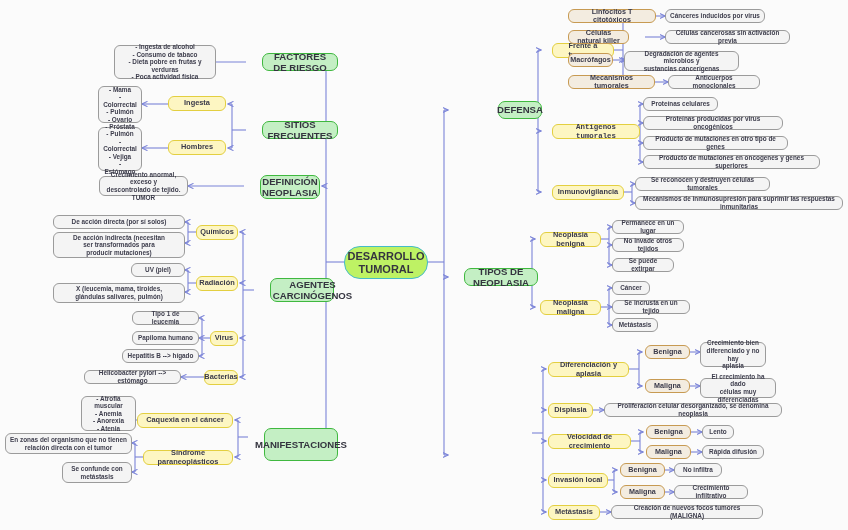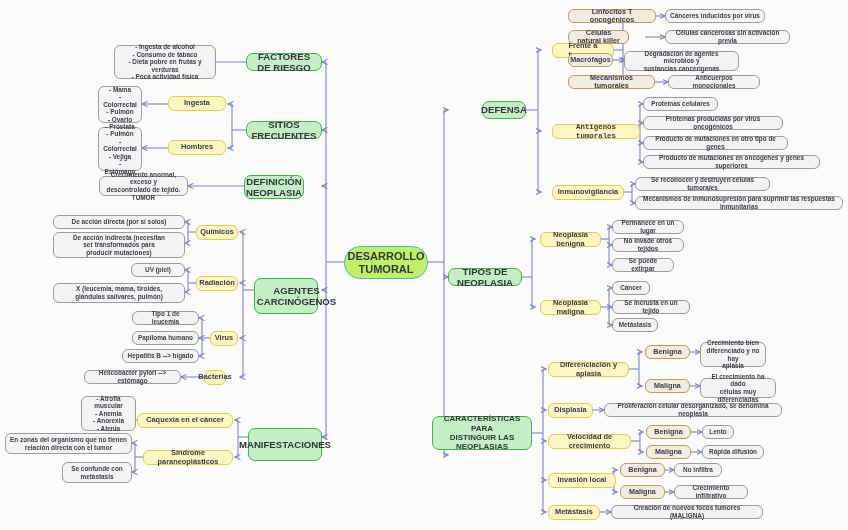--- a/index.html
+++ b/index.html
@@ -34,20 +34,21 @@
     font-size:11px;
     border-radius:16px;
   }
   .n-green{
     background:#c4efc4;
     border:1.4px solid #3fb83f;
     color:#34343f;
     font-weight:bold;
     font-size:9.6px;
     border-radius:7px;
+    margin-left:16px;
   }
   .n-yellow{
     background:#fdf6c2;
     border:1.4px solid #e3cf40;
     color:#3a3a4a;
     font-weight:bold;
     font-size:7.4px;
     border-radius:6px;
   }
   .n-tan{
@@ -249,61 +250,61 @@
 - Pulmón
 - Colorrectal
 - Vejiga
 - Estómago</div>
 
   <div class="node n-green multiline" style="left:244px;top:175px;width:60px;height:24px;">DEFINICIÓN
 NEOPLASIA</div>
   <div class="node n-gray multiline" style="left:99px;top:176px;width:89px;height:20px;font-size:6.4px;">Crecimiento anormal, exceso y
 descontrolado de tejido. TUMOR</div>
 
-  <div class="node n-green multiline" style="left:254px;top:278px;width:64px;height:36px;padding-left:25px;">AGENTES
+  <div class="node n-green multiline" style="left:254px;top:278px;width:64px;height:24px;padding-left:25px;">AGENTES
 CARCINÓGENOS</div>
 
   <div class="node n-yellow" style="left:196px;top:225px;width:42px;height:15px;">Químicos</div>
   <div class="node n-gray" style="left:53px;top:215px;width:132px;height:14px;font-size:6.4px;">De acción directa (por sí solos)</div>
   <div class="node n-gray multiline" style="left:53px;top:232px;width:132px;height:26px;font-size:6.4px;">De acción indirecta (necesitan
 ser transformados para
 producir mutaciones)</div>
 
   <div class="node n-yellow" style="left:196px;top:276px;width:42px;height:15px;">Radiación</div>
   <div class="node n-gray" style="left:131px;top:263px;width:54px;height:14px;font-size:6.4px;">UV (piel)</div>
   <div class="node n-gray multiline" style="left:53px;top:283px;width:132px;height:20px;font-size:6.4px;">X (leucemia, mama, tiroides,
 glándulas salivares, pulmón)</div>
 
   <div class="node n-yellow" style="left:210px;top:331px;width:28px;height:15px;text-align:right;">Virus</div>
   <div class="node n-gray" style="left:132px;top:311px;width:67px;height:14px;font-size:6.4px;">Tipo 1 de leucemia</div>
   <div class="node n-gray" style="left:132px;top:331px;width:67px;height:14px;font-size:6.4px;">Papiloma humano</div>
   <div class="node n-gray" style="left:122px;top:349px;width:77px;height:14px;font-size:6.4px;">Hepatitis B --&gt; hígado</div>
 
-  <div class="node n-yellow" style="left:204px;top:370px;width:22px;height:15px;">Bacterias</div>
+  <div class="node n-yellow" style="left:204px;top:370px;width:34px;height:15px;">Bacterias</div>
   <div class="node n-gray" style="left:84px;top:370px;width:97px;height:14px;font-size:6.4px;">Helicobacter pylori --&gt; estómago</div>
 
   <div class="node n-green" style="left:248px;top:428px;width:74px;height:33px;">MANIFESTACIONES</div>
 
   <div class="node n-yellow" style="left:137px;top:413px;width:96px;height:15px;">Caquexia en el cáncer</div>
   <div class="node n-gray multiline" style="left:81px;top:396px;width:55px;height:35px;font-size:6.4px;">- Atrofia muscular
 - Anemia
 - Anorexia
 - Atenia</div>
 
   <div class="node n-yellow" style="left:143px;top:450px;width:90px;height:15px;">Síndrome paraneoplásticos</div>
   <div class="node n-gray multiline" style="left:5px;top:433px;width:127px;height:21px;font-size:6.4px;">En zonas del organismo que no tienen
 relación directa con el tumor</div>
   <div class="node n-gray multiline" style="left:62px;top:462px;width:70px;height:21px;font-size:6.4px;">Se confunde con
 metástasis</div>
 
   <div class="node n-green" style="left:482px;top:101px;width:44px;height:18px;">DEFENSA</div>
 
   <div class="node n-yellow" style="left:552px;top:43px;width:62px;height:15px;">Frente a tumores</div>
 
-  <div class="node n-tan" style="left:568px;top:9px;width:88px;height:14px;">Linfocitos T oncogénicos</div>
+  <div class="node n-tan" style="left:568px;top:9px;width:88px;height:14px;">Linfocitos T citotóxicos</div>
   <div class="node n-gray" style="left:665px;top:9px;width:100px;height:14px;font-size:6.4px;">Cánceres inducidos por virus</div>
 
   <div class="node n-tan" style="left:568px;top:30px;width:61px;height:14px;">Células natural killer</div>
   <div class="node n-gray" style="left:665px;top:30px;width:125px;height:14px;font-size:6.4px;">Células cancerosas sin activación previa</div>
 
   <div class="node n-tan" style="left:568px;top:53px;width:45px;height:14px;">Macrófagos</div>
   <div class="node n-gray multiline" style="left:624px;top:51px;width:115px;height:20px;font-size:6.4px;">Degradación de agentes microbios y
 sustancias cancerígenas</div>
 
   <div class="node n-tan" style="left:568px;top:75px;width:87px;height:14px;">Mecanismos tumorales</div>
@@ -324,43 +325,40 @@
   <div class="node n-yellow" style="left:540px;top:232px;width:61px;height:15px;">Neoplasia benigna</div>
   <div class="node n-gray" style="left:612px;top:220px;width:72px;height:14px;font-size:6.4px;">Permanece en un lugar</div>
   <div class="node n-gray" style="left:612px;top:238px;width:72px;height:14px;font-size:6.4px;">No invade otros tejidos</div>
   <div class="node n-gray" style="left:612px;top:258px;width:62px;height:14px;font-size:6.4px;">Se puede extirpar</div>
 
   <div class="node n-yellow" style="left:540px;top:300px;width:61px;height:15px;">Neoplasia maligna</div>
   <div class="node n-gray" style="left:612px;top:281px;width:38px;height:14px;font-size:6.4px;">Cáncer</div>
   <div class="node n-gray" style="left:612px;top:300px;width:78px;height:14px;font-size:6.4px;">Se incrusta en un tejido</div>
   <div class="node n-gray" style="left:612px;top:318px;width:46px;height:14px;font-size:6.4px;">Metástasis</div>
 
-  <div class="node n-green multiline" style="left:432px;top:416px;width:100px;height:34px;font-size:8px;">CARACTERÍSTICAS PARA
-DISTINGUIR LAS
-NEOPLASIAS</div>
 
   <div class="node n-yellow" style="left:548px;top:362px;width:81px;height:15px;">Diferenciación y aplasia</div>
   <div class="node n-tan" style="left:645px;top:345px;width:45px;height:14px;">Benigna</div>
   <div class="node n-gray multiline" style="left:700px;top:342px;width:66px;height:25px;font-size:6.4px;">Crecimiento bien
 diferenciado y no hay
 aplasia</div>
   <div class="node n-tan" style="left:645px;top:379px;width:45px;height:14px;">Maligna</div>
   <div class="node n-gray multiline" style="left:700px;top:378px;width:76px;height:20px;font-size:6.4px;">El crecimiento ha dado
 células muy diferenciadas</div>
 
   <div class="node n-yellow" style="left:548px;top:403px;width:45px;height:15px;">Displasia</div>
   <div class="node n-gray" style="left:604px;top:403px;width:178px;height:14px;font-size:6.4px;">Proliferación celular desorganizado, se denomina neoplasia</div>
 
   <div class="node n-yellow" style="left:548px;top:434px;width:83px;height:15px;">Velocidad de crecimiento</div>
   <div class="node n-tan" style="left:646px;top:425px;width:45px;height:14px;">Benigna</div>
   <div class="node n-gray" style="left:702px;top:425px;width:32px;height:14px;font-size:6.4px;">Lento</div>
   <div class="node n-tan" style="left:646px;top:445px;width:45px;height:14px;">Maligna</div>
   <div class="node n-gray" style="left:702px;top:445px;width:62px;height:14px;font-size:6.4px;">Rápida difusión</div>
 
-  <div class="node n-yellow" style="left:548px;top:473px;width:68px;height:15px;">Invasión local</div>
+  <div class="node n-yellow" style="left:548px;top:473px;width:60px;height:15px;">Invasión local</div>
   <div class="node n-tan" style="left:620px;top:463px;width:45px;height:14px;">Benigna</div>
   <div class="node n-gray" style="left:674px;top:463px;width:48px;height:14px;font-size:6.4px;">No infiltra</div>
   <div class="node n-tan" style="left:620px;top:485px;width:45px;height:14px;">Maligna</div>
   <div class="node n-gray" style="left:674px;top:485px;width:74px;height:14px;font-size:6.4px;">Crecimiento infiltrativo</div>
 
   <div class="node n-yellow" style="left:548px;top:505px;width:52px;height:15px;">Metástasis</div>
   <div class="node n-gray" style="left:611px;top:505px;width:152px;height:14px;font-size:6.4px;">Creación de nuevos focos tumores (MALIGNA)</div>
 
 </div>
 

